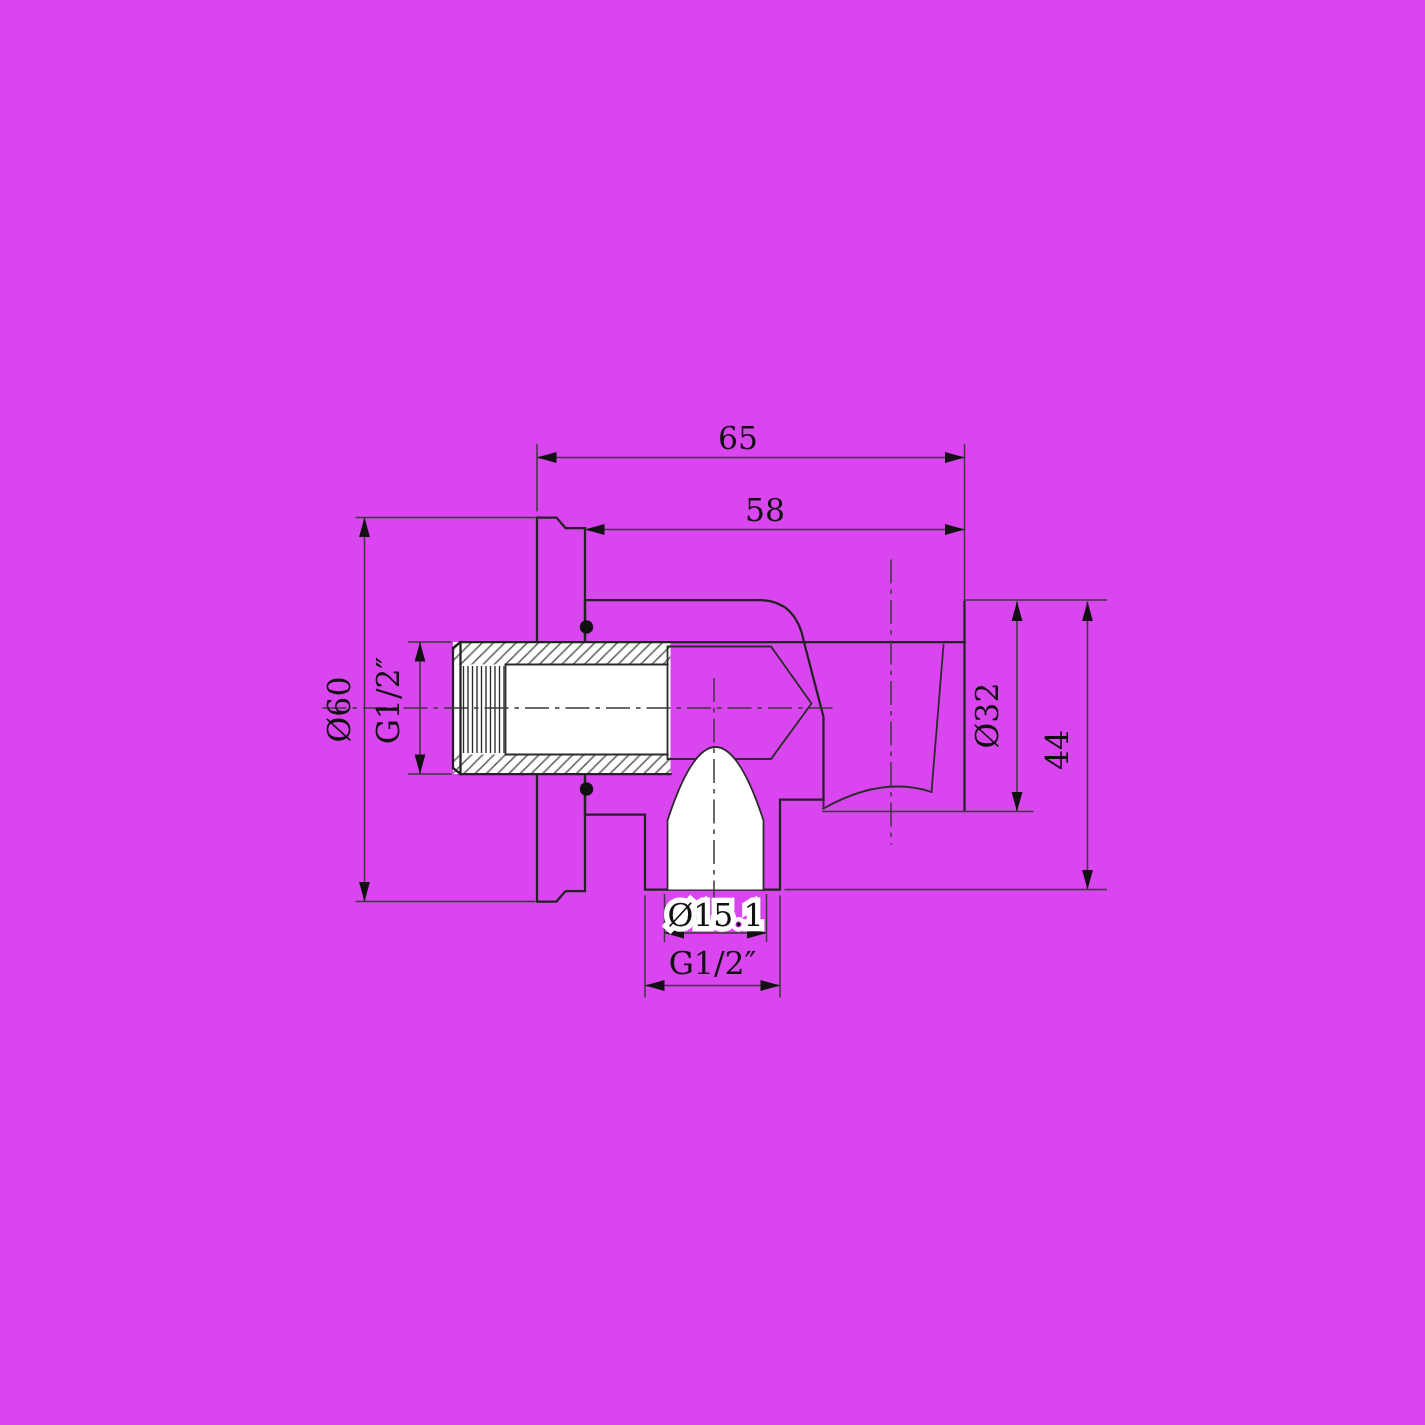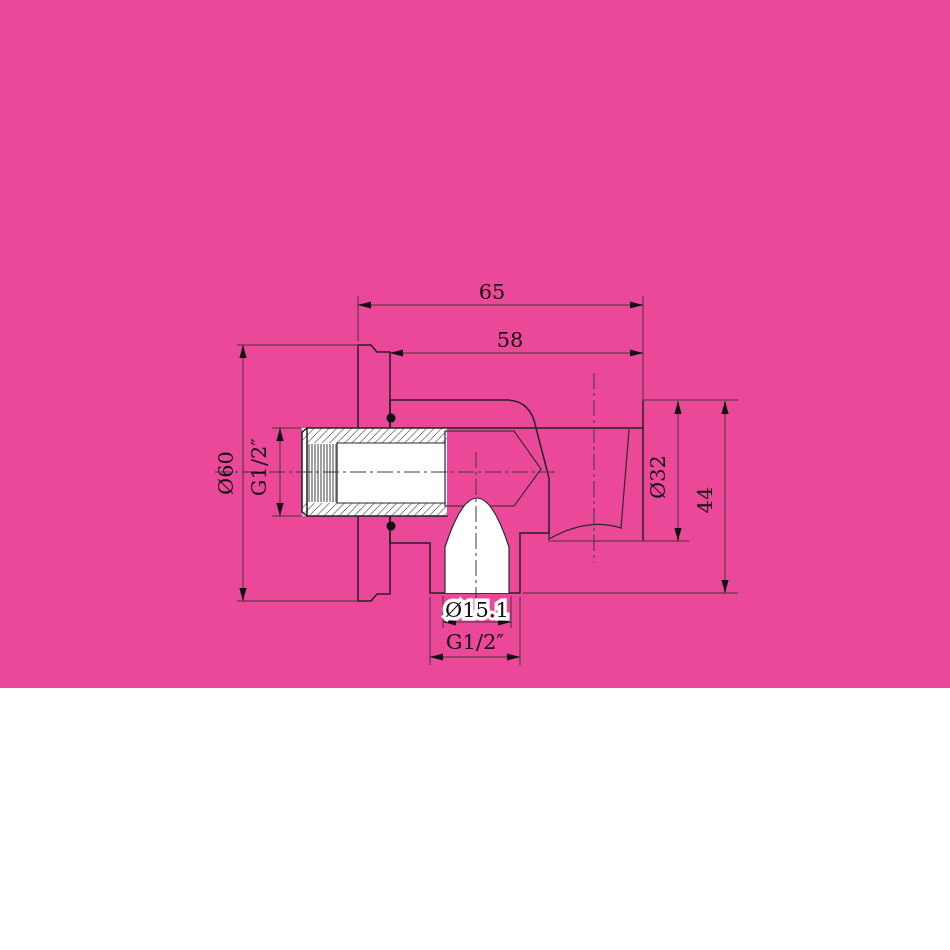--- a/index.html
+++ b/index.html
@@ -7,22 +7,22 @@
     padding: 0;
     background: #ffffff;
     width: 950px;
     height: 950px;
     overflow: hidden;
     font-family: "DejaVu Serif", serif;
   }
   .canvas-wrap {
     position: relative;
     width: 950px;
-    height: 688px;
-    background: #ec4899;
+    height: 950px;
+    background: #d946ef;
   }
   svg { display: block; }
   .outline   { stroke: #222222; stroke-width: 1.5; fill: none; stroke-linecap: square; }
   .outline2  { stroke: #2b2b2b; stroke-width: 1.2; fill: none; stroke-linecap: square; }
   .thin      { stroke: #3a3a3a; stroke-width: 1;   fill: none; stroke-linecap: butt; }
   .center    { stroke: #3a3a3a; stroke-width: 1;   fill: none; stroke-dasharray: 16 4 3 4; }
   .knurl     { stroke: #2b2b2b; stroke-width: 0.9; fill: none; }
   .arrow     { fill: #111111; stroke: none; }
   .dimtext   { font-family: "DejaVu Serif", serif; font-size: 21px; fill: #111111; }
   .halo      { paint-order: stroke; stroke: #ffffff; stroke-width: 7px; }

